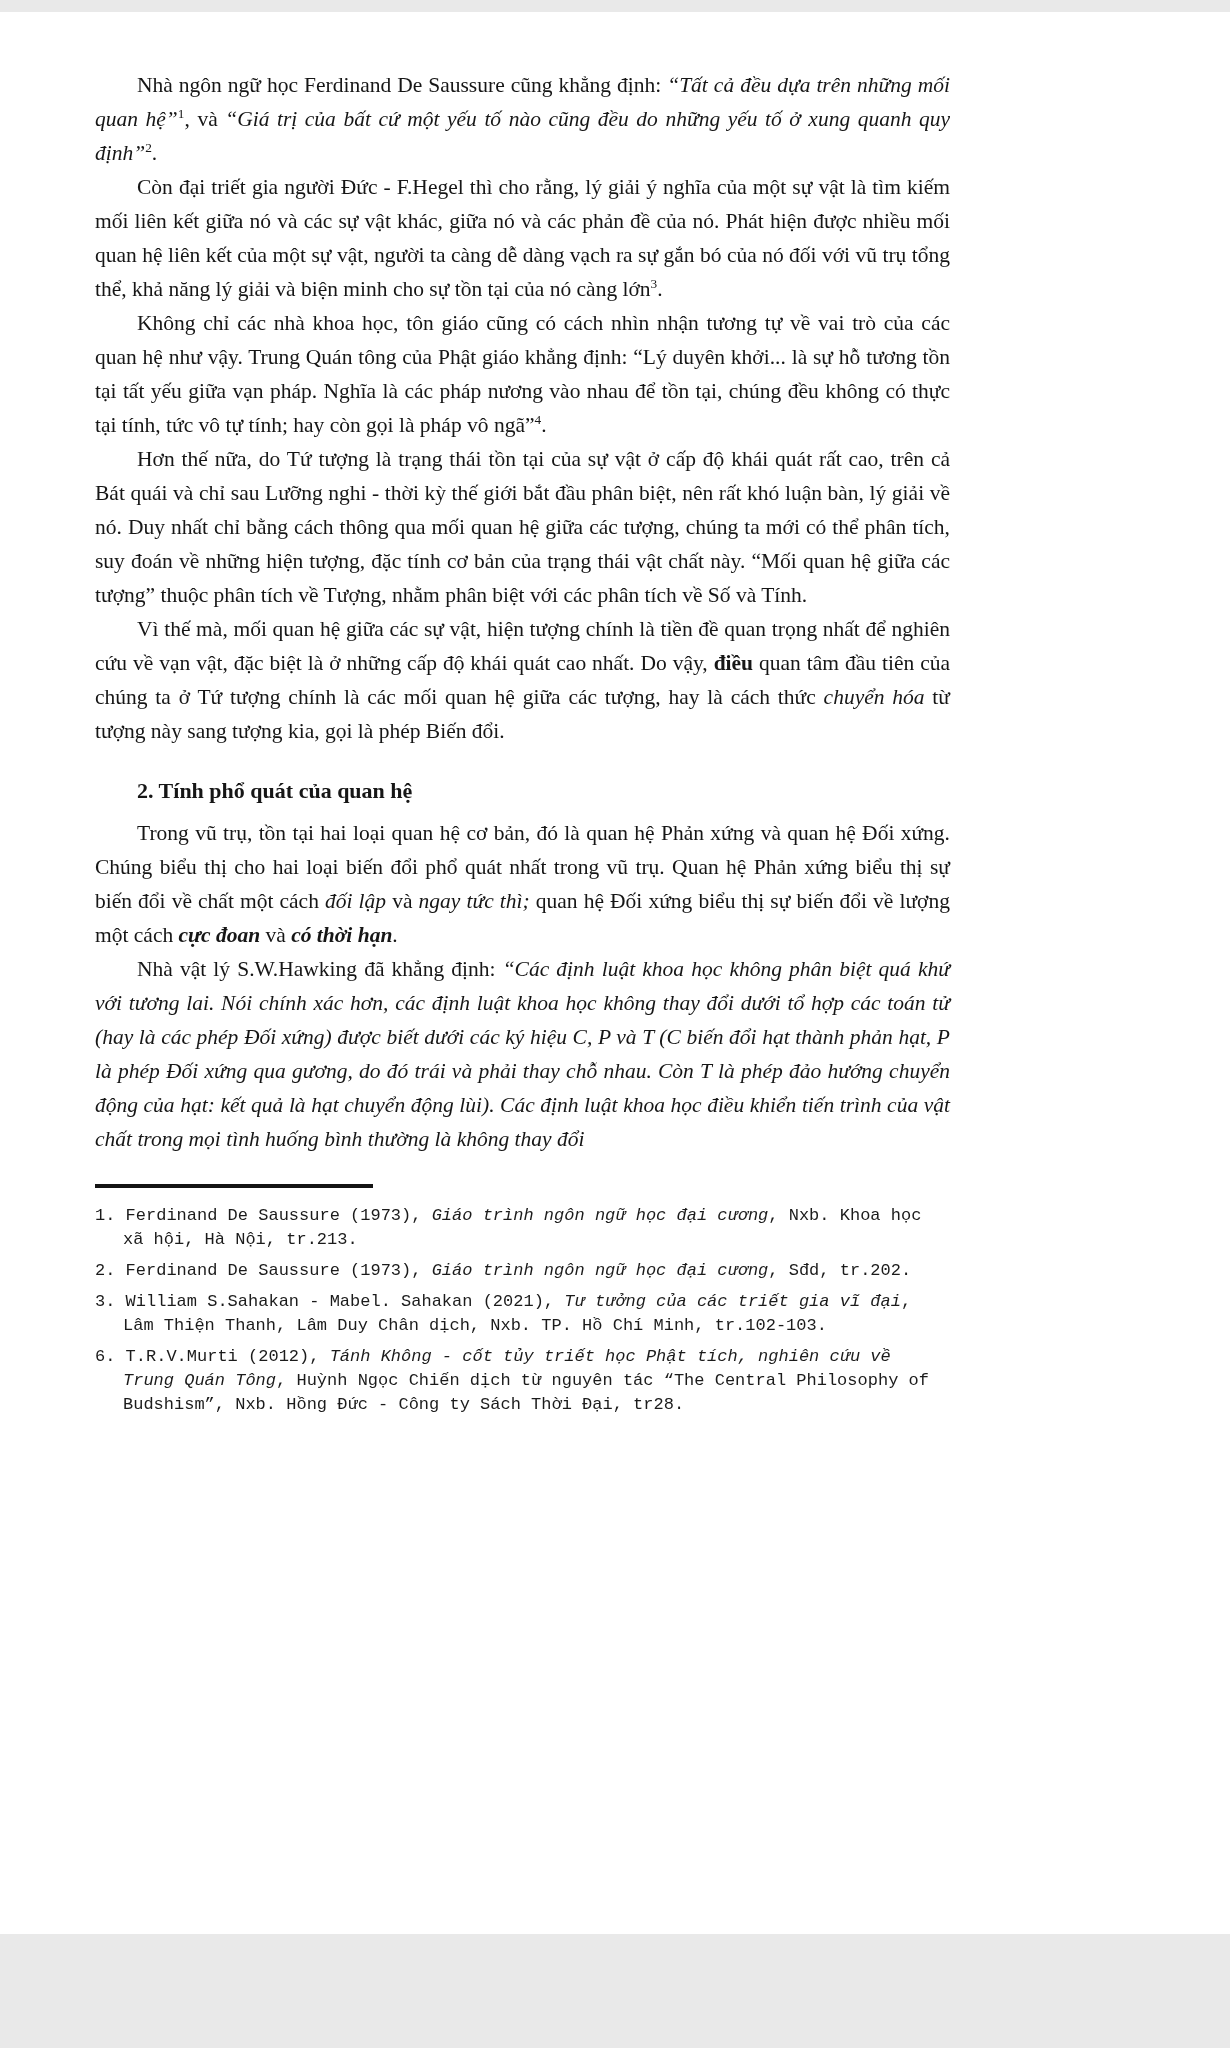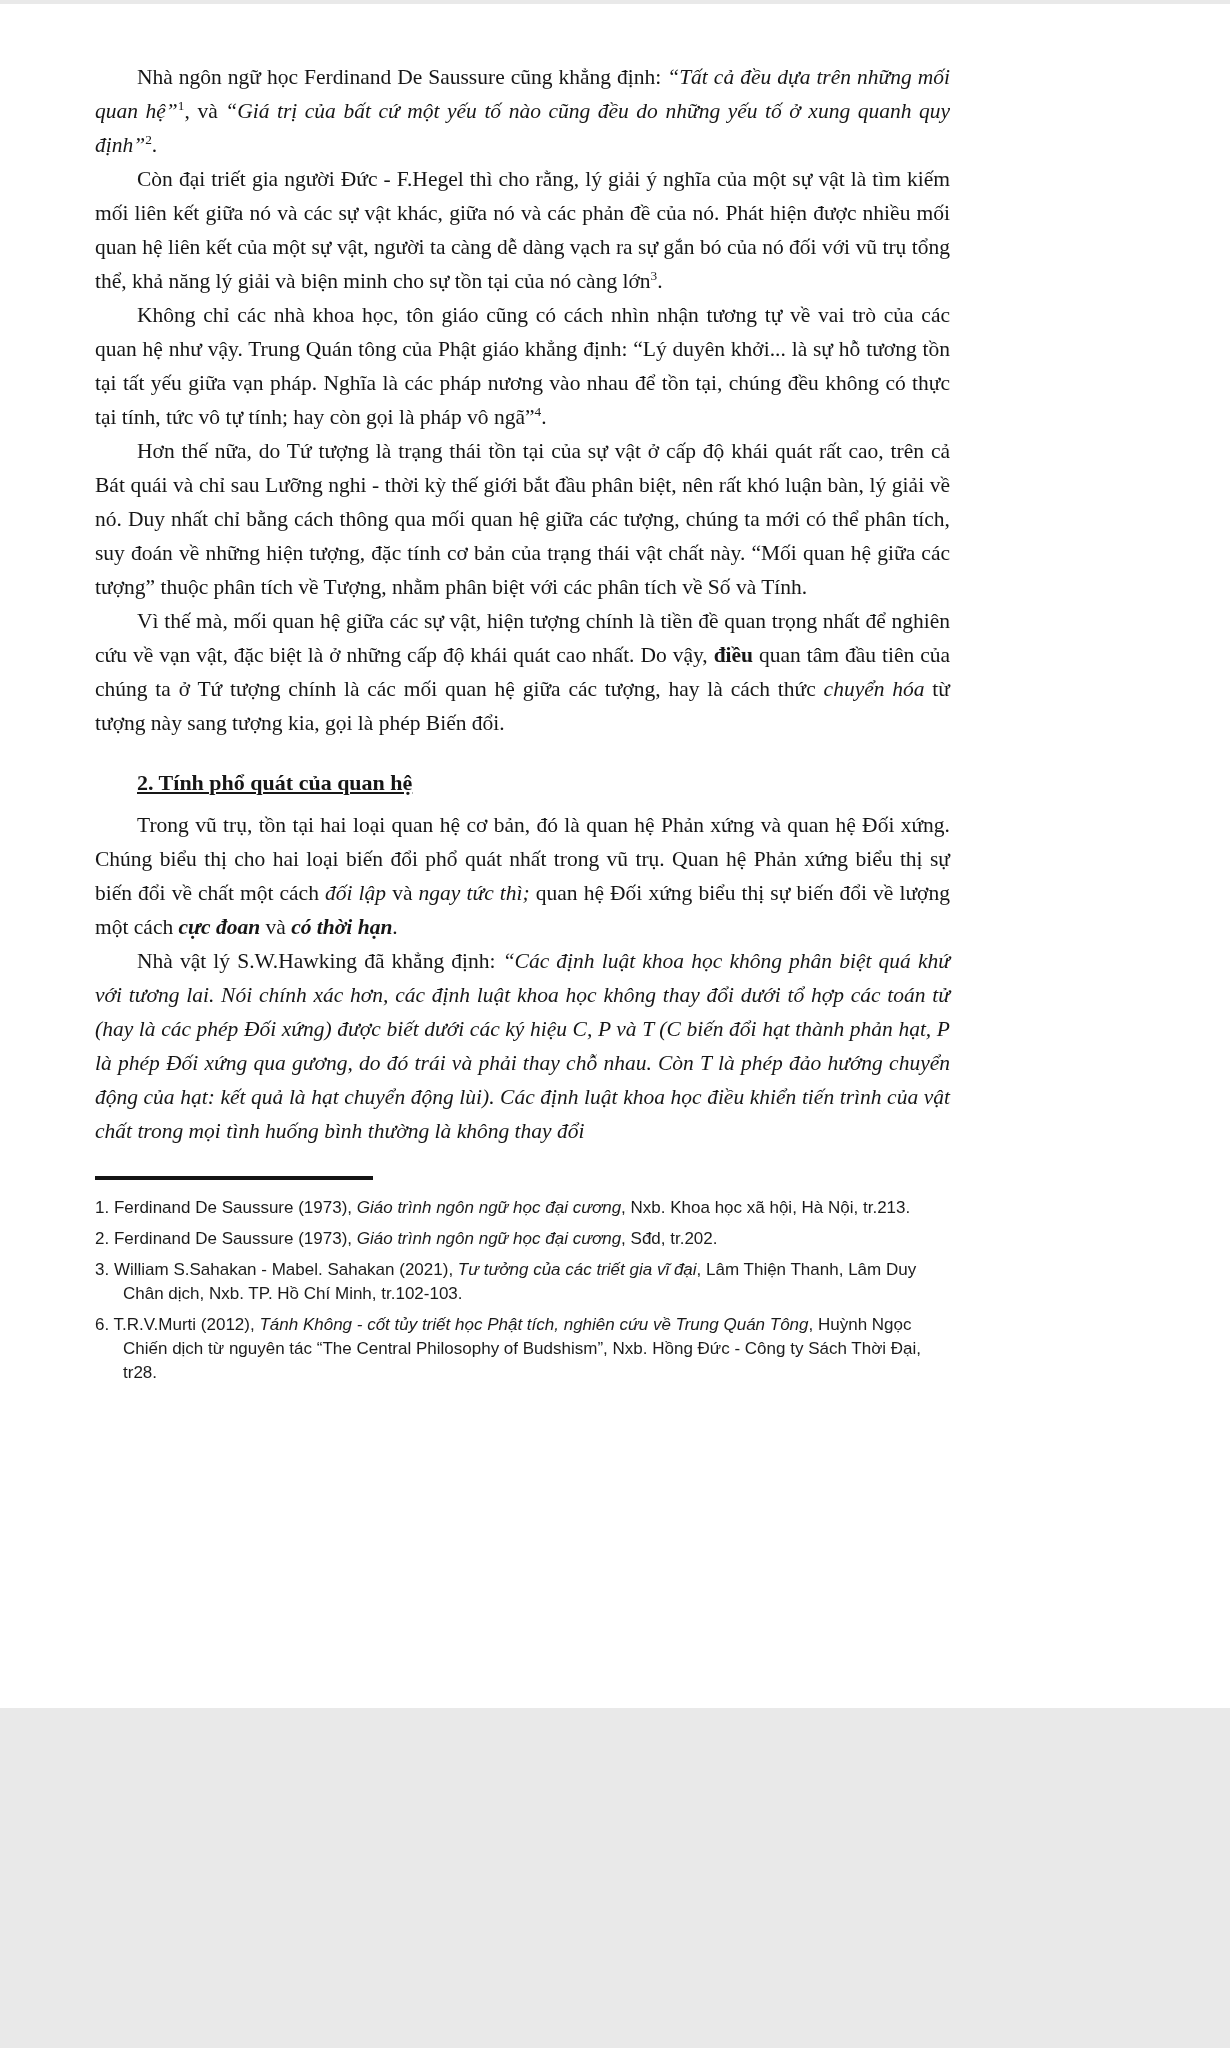--- a/index.html
+++ b/index.html
@@ -3,22 +3,22 @@
 <meta charset="utf-8">
 <style>
   html, body {
     margin: 0;
     padding: 0;
     background: #e9e9e9;
   }
   .page {
     position: relative;
     width: 1230px;
-    height: 1704px;
-    margin: 4px auto;
+    height: 1922px;
+    margin: 12px auto;
     background: #ffffff;
     color: #161616;
     font-family: "Liberation Serif", "DejaVu Serif", serif;
     overflow: hidden;
   }
   .content {
     position: absolute;
     top: 56px;
     left: 95px;
     width: 855px;
@@ -29,37 +29,36 @@
     line-height: 34px;
     text-align: justify;
     text-indent: 42px;
   }
   p.heading {
     margin: 26px 0 8px 0;
     font-size: 22px;
     line-height: 34px;
     font-weight: bold;
     text-indent: 42px;
-    text-decoration: underline;
   }
   .i { font-style: italic; }
   .b { font-weight: bold; }
   sup {
     font-size: 0.62em;
     line-height: 0;
     vertical-align: super;
   }
   .footnote-divider {
     width: 278px;
     height: 0;
     border-top: 4px solid #141414;
     margin: 28px 0 16px 0;
   }
   .footnotes {
-    font-family: Liberation Sans, sans-serif;
+    font-family: Liberation Mono, monospace;
     font-size: 17px;
     line-height: 24px;
     color: #1b1b1b;
   }
   .footnote {
     margin: 0 0 7px 0;
     padding-left: 28px;
     text-indent: -28px;
     text-align: left;
   }

